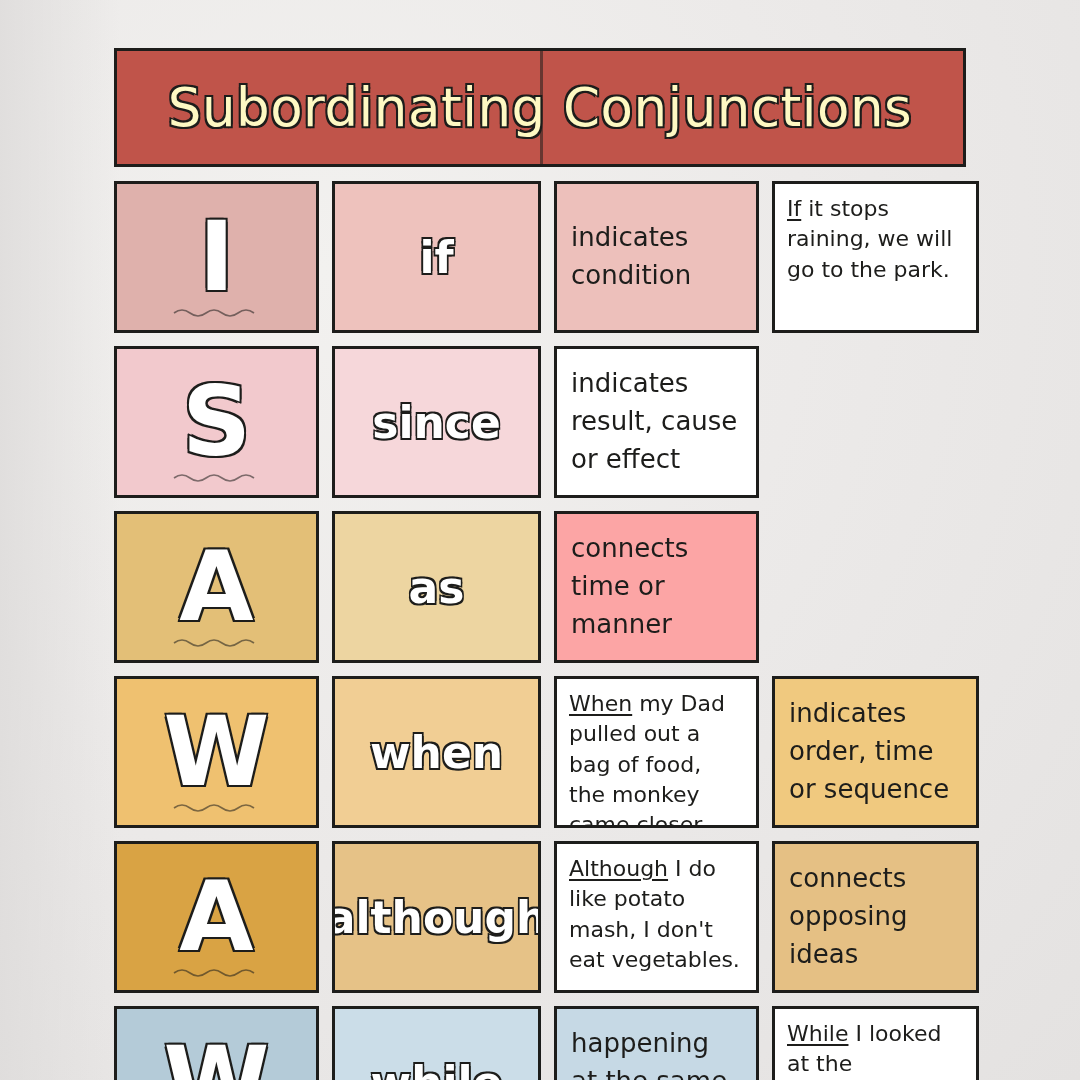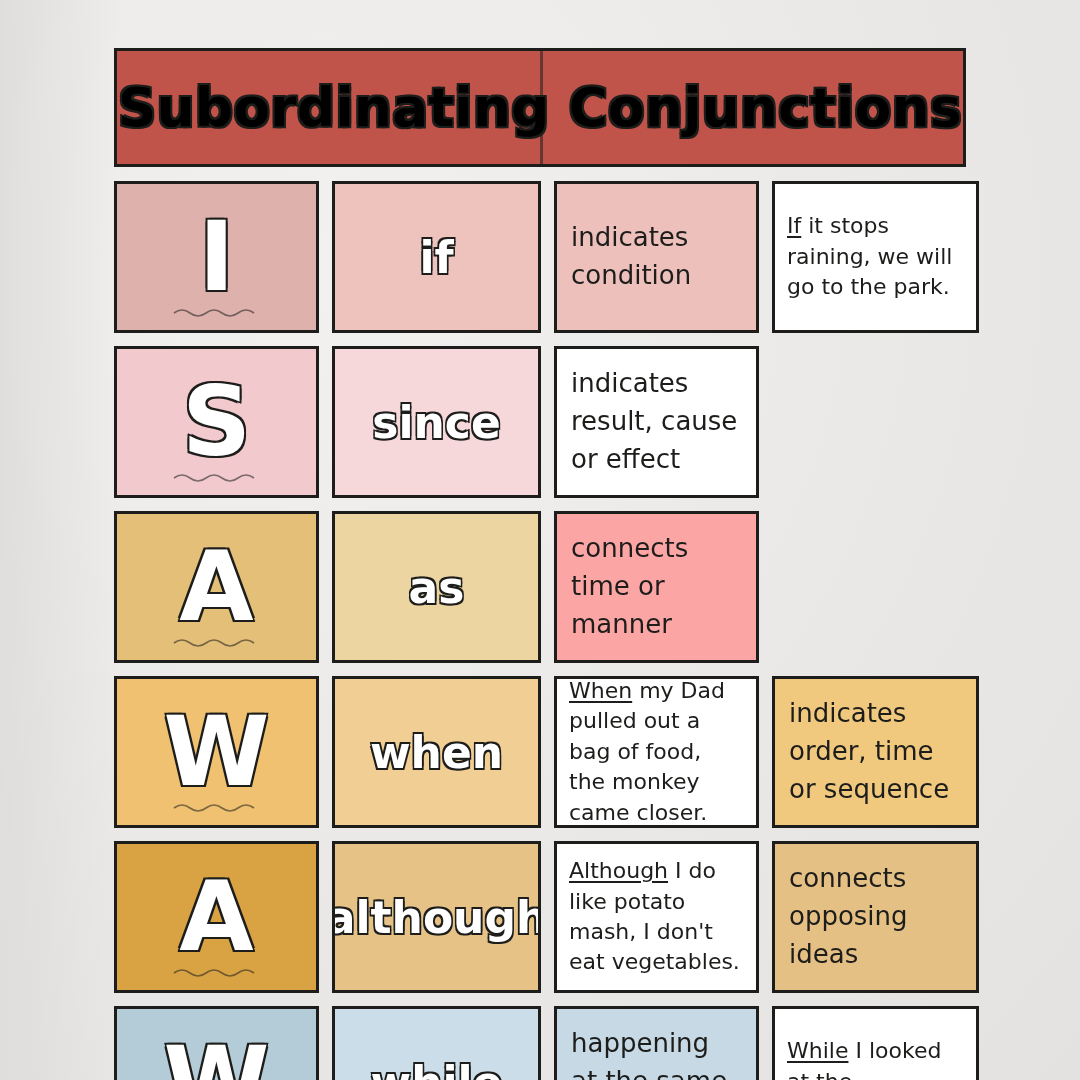--- a/index.html
+++ b/index.html
@@ -51,24 +51,24 @@
     bottom: 0;
     left: 50%;
     width: 3px;
     background: #1d1d1b;
     opacity: .55;
   }
   .title-text {
     position: relative;
     z-index: 2;
     font-family: "DejaVu Sans", sans-serif;
-    font-weight: bold;
+    font-weight: normal;
     font-size: 53px;
     letter-spacing: 0.5px;
-    color: #000000;
+    color: #fef9c3;
     -webkit-text-stroke: 2px #1d1d1b;
     paint-order: stroke fill;
     text-shadow:
       -2px -2px 0 #1d1d1b, 2px -2px 0 #1d1d1b,
       -2px  2px 0 #1d1d1b, 2px  2px 0 #1d1d1b;
     white-space: nowrap;
   }
   
   .grid {
     margin-top: 14px;
@@ -143,21 +143,21 @@
     font-family: "DejaVu Sans", sans-serif;
     font-weight: normal;
     font-size: 26px;
     line-height: 1.45;
     color: #1d1d1b;
   }
   
   .cell-example {
     background: #ffffff;
     display: flex;
-    align-items: center;
+    align-items: flex-start;
     padding: 10px 12px;
   }
   .example {
     font-family: "DejaVu Sans", sans-serif;
     font-size: 22px;
     line-height: 1.38;
     color: #1d1d1b;
   }
   .example u {
     text-decoration: underline;

